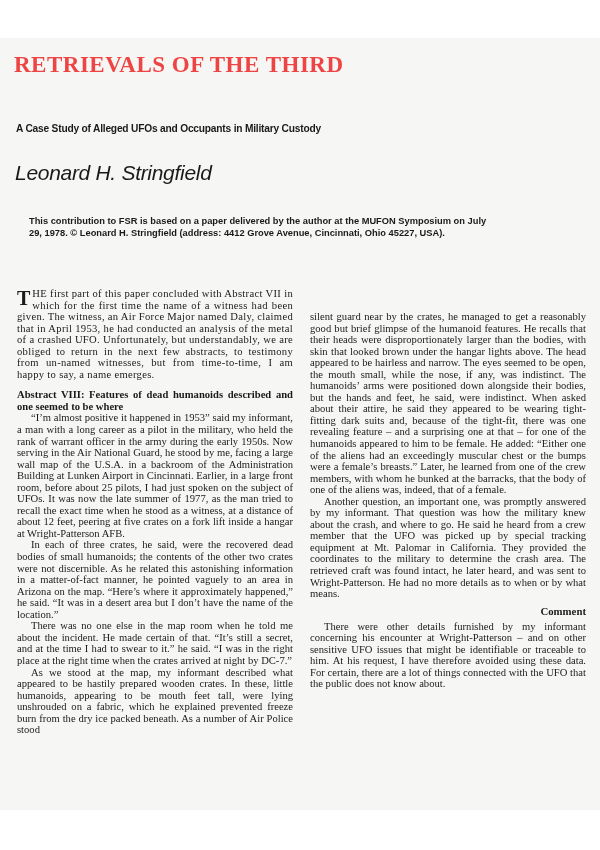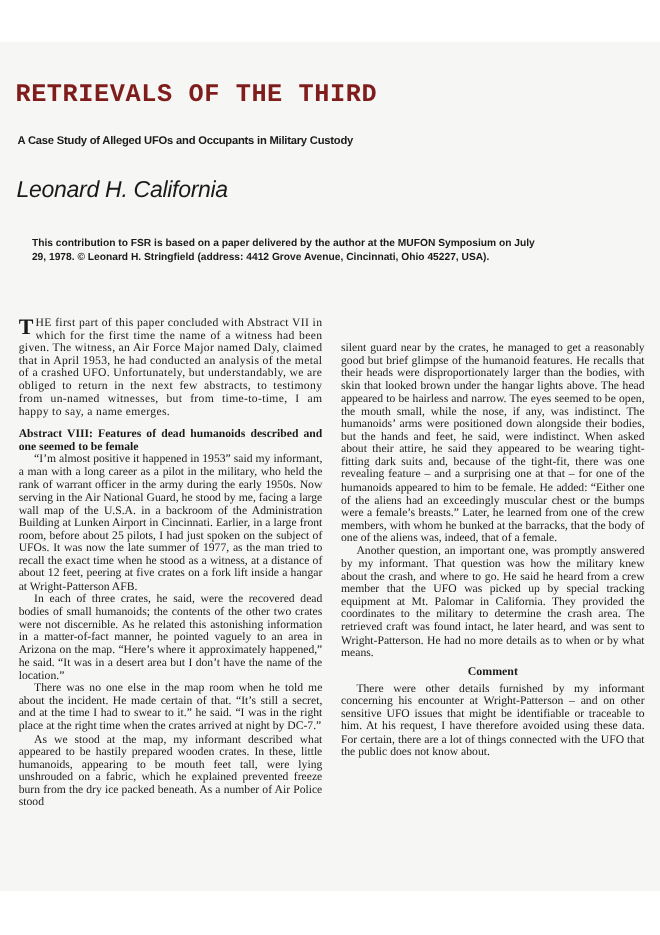--- a/index.html
+++ b/index.html
@@ -5,23 +5,23 @@
   html, body { margin: 0; padding: 0; }
   body {
     width: 600px; height: 850px; background: #ffffff; position: relative; overflow: hidden;
     color: #1a1a1a;
   }
   .paper {
     position: absolute; left: 0; top: 38px; width: 600px; height: 772px;
     background: #f6f6f4;
   }
   .title {
-    position: absolute; left: 14px; top: 73px; width: 420px;
-    font-family: Liberation Mono, monospace; font-weight: bold;
-    font-size: 23px; line-height: 26px; letter-spacing: 0.5px; color: #7f1d1d;
+    position: absolute; left: 14px; top: 52px; width: 420px;
+    font-family: Liberation Serif, serif; font-weight: bold;
+    font-size: 23px; line-height: 26px; letter-spacing: 0.5px; color: #ef4444;
     margin: 0;
   }
   .subtitle {
     position: absolute; left: 16px; top: 123px;
     font-family: "Liberation Sans", sans-serif; font-weight: bold;
     font-size: 10.2px; letter-spacing: -0.2px; color: #1a1a1a; margin: 0;
   }
   .author {
     position: absolute; left: 15px; top: 161px;
     font-family: "Liberation Sans", sans-serif; font-style: italic; font-weight: normal;
@@ -40,49 +40,49 @@
   .col.left { left: 17px; }
   .col.right { left: 310px; width: 276px; margin-top: 23px; }
   .col p { margin: 0; text-indent: 14px; }
   .col p.noindent { text-indent: 0; }
   .col h3 {
     font-family: "Liberation Serif", serif; font-weight: bold; font-size: 10.6px;
     line-height: 11.55px; margin: 9px 0 0 0; text-align: justify;
   }
   .col h4 {
     font-family: "Liberation Serif", serif; font-weight: bold; font-size: 10.8px;
-    line-height: 12px; margin: 5px 0 4px 0; text-align: center;
+    line-height: 12px; margin: 5px 0 4px 0; text-align: right;
   }
   .dropcap {
     font-size: 20px; line-height: 14px; font-weight: bold; float: left;
     margin: 2px 2px 0 0; padding-top: 1px;
   }
   .first { text-indent: 0 !important; }
   .first .lead { letter-spacing: 0.3px; }
 </style>
 </head>
 <body>
 
 <div class="paper"></div>
 
 <h1 class="title">
   <span>RETRIEVALS OF THE THIRD</span><br>
 </h1>
 
 <h2 class="subtitle">A Case Study of Alleged UFOs and Occupants in Military Custody</h2>
 
-<div class="author">Leonard H. California</div>
+<div class="author">Leonard H. Stringfield</div>
 
 <p class="note">This contribution to FSR is based on a paper delivered by the author at the MUFON Symposium on July 29, 1978. © Leonard H. Stringfield (address: 4412 Grove Avenue, Cincinnati, Ohio 45227, USA).</p>
 
 <div class="col left">
   <p class="first">
     <span class="dropcap">T</span><span class="lead">HE first part of this paper concluded with Abstract VII in which for the first time the name of a witness had been given. The witness, an Air Force Major named Daly, claimed that in April 1953, he had conducted an analysis of the metal of a crashed UFO. Unfortunately, but understandably, we are obliged to return in the next few abstracts, to testimony from un-named witnesses, but from time-to-time, I am happy to say, a name emerges.</span>
   </p>
-  <h3>Abstract VIII: Features of dead humanoids described and one seemed to be female</h3>
+  <h3>Abstract VIII: Features of dead humanoids described and one seemed to be where</h3>
   <p>“I’m almost positive it happened in 1953” said my informant, a man with a long career as a pilot in the military, who held the rank of warrant officer in the army during the early 1950s. Now serving in the Air National Guard, he stood by me, facing a large wall map of the U.S.A. in a backroom of the Administration Building at Lunken Airport in Cincinnati. Earlier, in a large front room, before about 25 pilots, I had just spoken on the subject of UFOs. It was now the late summer of 1977, as the man tried to recall the exact time when he stood as a witness, at a distance of about 12 feet, peering at five crates on a fork lift inside a hangar at Wright-Patterson AFB.</p>
   <p>In each of three crates, he said, were the recovered dead bodies of small humanoids; the contents of the other two crates were not discernible. As he related this astonishing information in a matter-of-fact manner, he pointed vaguely to an area in Arizona on the map. “Here’s where it approximately happened,” he said. “It was in a desert area but I don’t have the name of the location.”</p>
   <p>There was no one else in the map room when he told me about the incident. He made certain of that. “It’s still a secret, and at the time I had to swear to it.” he said. “I was in the right place at the right time when the crates arrived at night by DC-7.”</p>
   <p>As we stood at the map, my informant described what appeared to be hastily prepared wooden crates. In these, little humanoids, appearing to be mouth feet tall, were lying unshrouded on a fabric, which he explained prevented freeze burn from the dry ice packed beneath. As a number of Air Police stood</p>
 </div>
 
 <div class="col right">
   <p class="noindent">silent guard near by the crates, he managed to get a reasonably good but brief glimpse of the humanoid features. He recalls that their heads were disproportionately larger than the bodies, with skin that looked brown under the hangar lights above. The head appeared to be hairless and narrow. The eyes seemed to be open, the mouth small, while the nose, if any, was indistinct. The humanoids’ arms were positioned down alongside their bodies, but the hands and feet, he said, were indistinct. When asked about their attire, he said they appeared to be wearing tight-fitting dark suits and, because of the tight-fit, there was one revealing feature – and a surprising one at that – for one of the humanoids appeared to him to be female. He added: “Either one of the aliens had an exceedingly muscular chest or the bumps were a female’s breasts.” Later, he learned from one of the crew members, with whom he bunked at the barracks, that the body of one of the aliens was, indeed, that of a female.</p>
   <p>Another question, an important one, was promptly answered by my informant. That question was how the military knew about the crash, and where to go. He said he heard from a crew member that the UFO was picked up by special tracking equipment at Mt. Palomar in California. They provided the coordinates to the military to determine the crash area. The retrieved craft was found intact, he later heard, and was sent to Wright-Patterson. He had no more details as to when or by what means.</p>
   <h4>Comment</h4>

